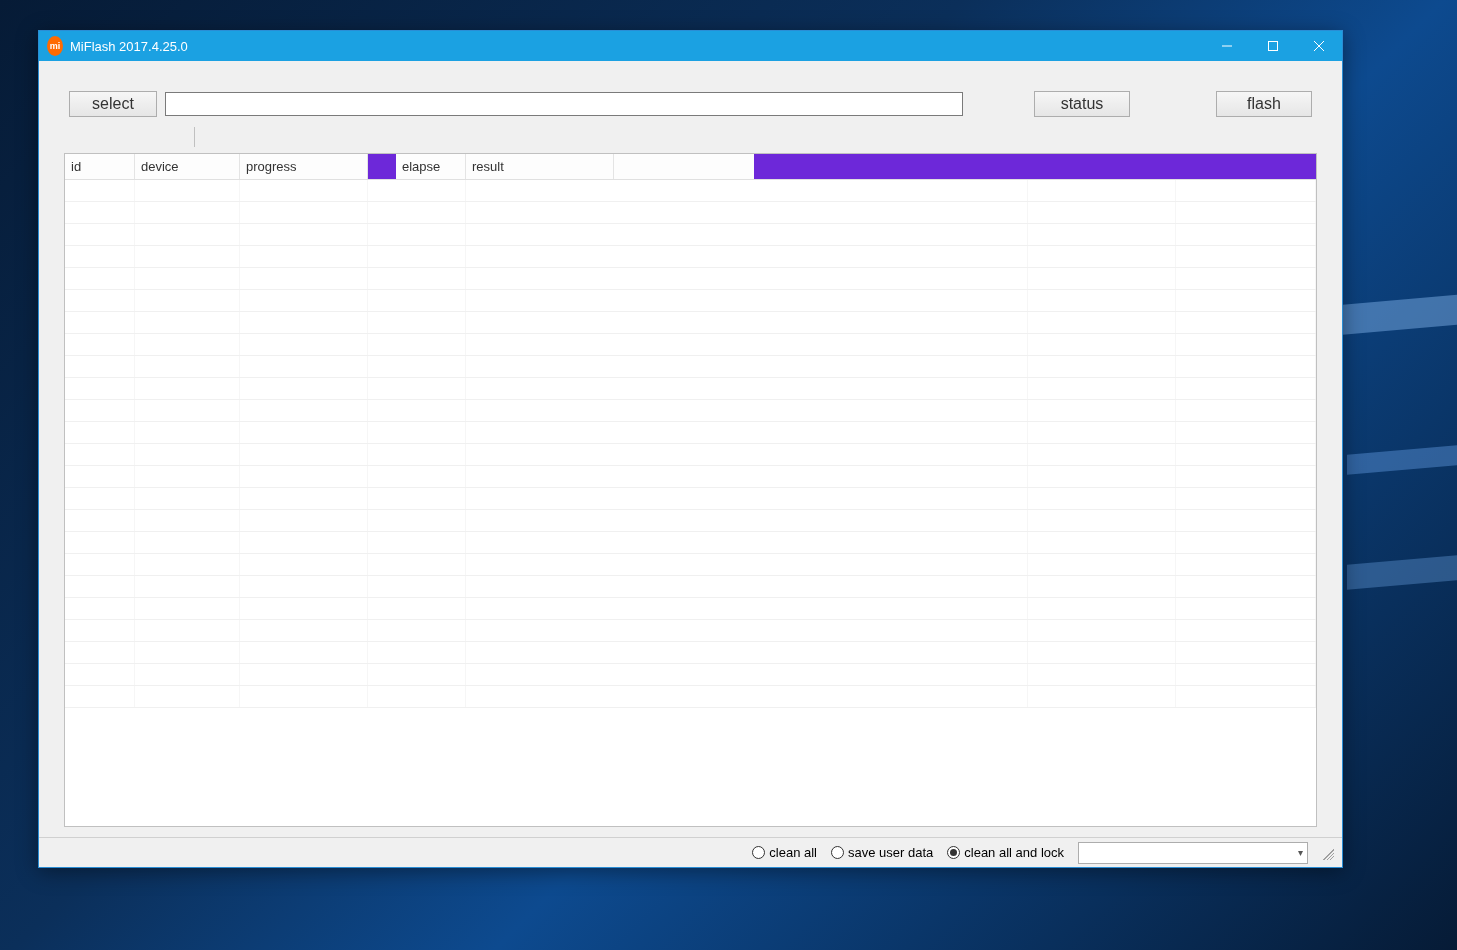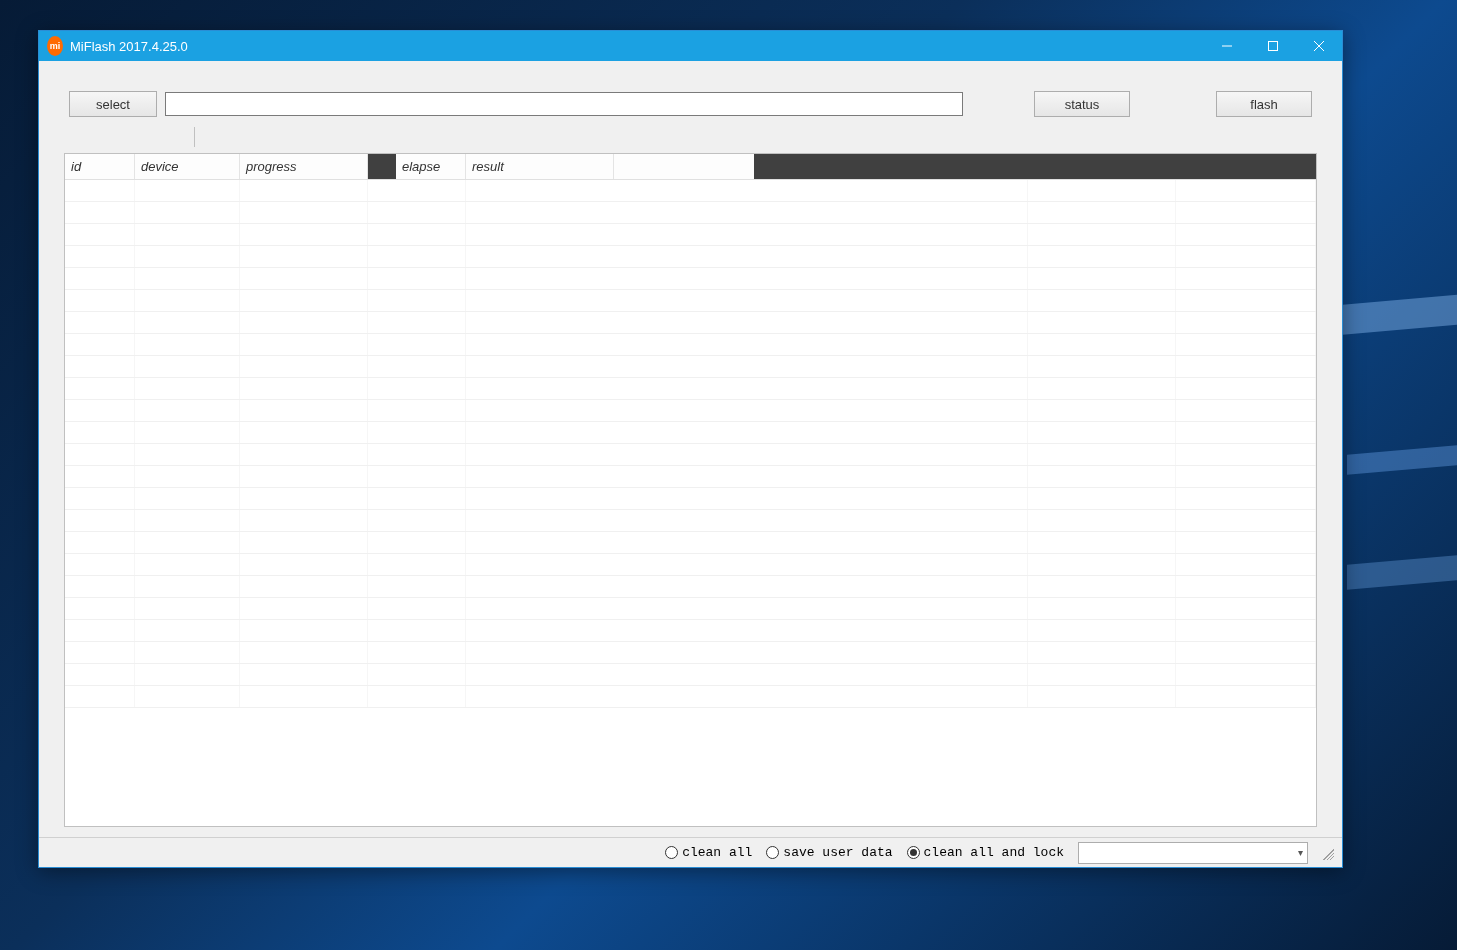--- a/index.html
+++ b/index.html
@@ -90,21 +90,21 @@
     background:#f0f0f0;
     display:flex;
     align-items:center;
     gap: 8px;
   }
   .btn {
     height: 26px;
     min-width: 88px;
     background: linear-gradient(#f6f6f6,#e6e6e6);
     border:1px solid #adadad;
-    font-size:13px;
+    font-size:16px;
     color:#333;
     cursor:pointer;
     padding: 0 10px;
   }
   .path-input {
     flex:1;
     height:24px;
     border:1px solid #7a7a7a;
     background:#fff;
     padding: 2px 4px;
@@ -127,23 +127,22 @@
     flex:1;
     border:1px solid #c0c0c0;
     background:#fff;
     overflow:hidden;
     display:flex;
     flex-direction:column;
   }
   .thead {
     display:flex;
     height:26px;
-    background:#404040;
+    background:#6d28d9;
     border-bottom:1px solid #e0e0e0;
-    font-style:italic;
   }
   .th {
     border-right:1px solid #e4e4e4;
     padding: 4px 6px;
     font-size:13px;
     color:#333;
     background:#fdfdfd;
     display:flex; align-items:center;
   }
   .col-id { width:70px; }
@@ -167,21 +166,21 @@
     height: 30px;
     border-top:1px solid #d0d0d0;
     background:#f0f0f0;
     display:flex;
     align-items:center;
     justify-content:flex-end;
     padding: 0 8px;
     gap: 8px;
     font-size:13px;
   }
-  .radio-group { display:flex; align-items:center; gap:4px; margin-right:6px;font-family:Liberation Mono, monospace;}
+  .radio-group { display:flex; align-items:center; gap:4px; margin-right:6px;}
   .radio {
     width:13px; height:13px; border:1px solid #333; border-radius:50%;
     display:inline-flex; align-items:center; justify-content:center;
     background:#fff;
   }
   .radio.checked::after {
     content:""; width:7px; height:7px; background:#333; border-radius:50%;
   }
   .combo {
     width:230px; height:22px;

